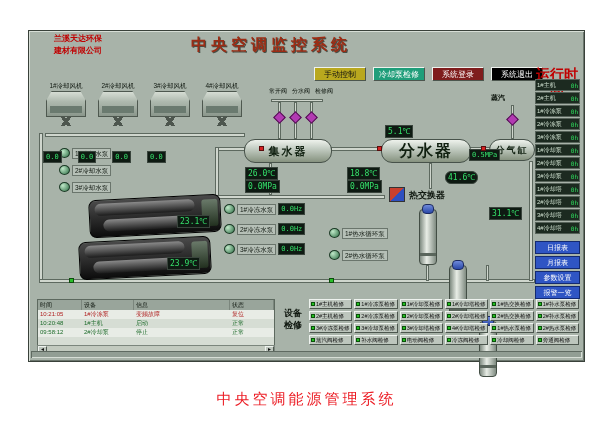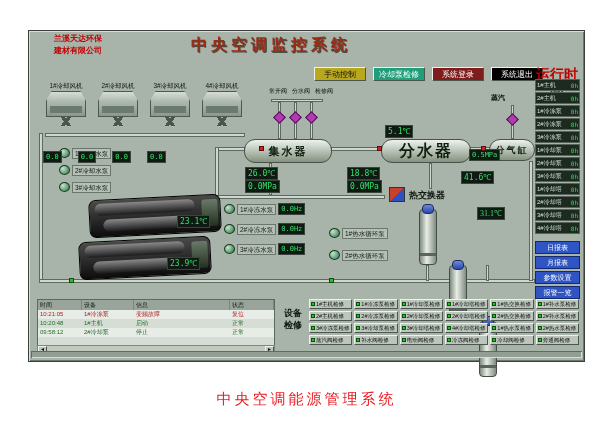--- a/index.html
+++ b/index.html
@@ -354,22 +354,22 @@
 
   <span class="abs steam-lbl" style="left:462px; top:62px;">蒸汽</span>
   <div class="abs valve" style="left:479px; top:84px;"></div>
   <span class="abs readout sm" style="left:440px; top:74px;margin-top:44px;">0.5MPa</span>
 
   <span class="abs readout" style="left:216px; top:136px;">26.0℃</span>
   <span class="abs readout" style="left:216px; top:149px;">0.0MPa</span>
   <span class="abs readout" style="left:318px; top:136px;text-align:center;">18.8℃</span>
   <span class="abs readout" style="left:318px; top:149px;">0.0MPa</span>
   <span class="abs readout" style="left:356px; top:94px;">5.1℃</span>
-  <span class="abs readout" style="left:432px; top:140px;">41.6℃</span>
-  <span class="abs readout" style="left:448px; top:176px;font-family:Liberation Serif, serif;">31.1℃</span>
+  <span class="abs readout" style="left:416px; top:140px;border-radius:6px;">41.6℃</span>
+  <span class="abs readout" style="left:460px; top:176px;">31.1℃</span>
 
   <div class="abs plate" style="left:360px; top:156px;"></div>
   <span class="abs exlabel" style="left:380px; top:158px;">热交换器</span>
   <div class="abs tank" style="left:390px; top:178px;"></div>
   <div class="abs tank" style="left:420px; top:178px;"></div>
   <div class="abs tank" style="left:450px; top:178px;"></div>
 
   <div class="dot" style="left:230px; top:115px;"></div>
   <div class="dot" style="left:348px; top:115px;"></div>
   <div class="dot" style="left:452px; top:115px;"></div>

